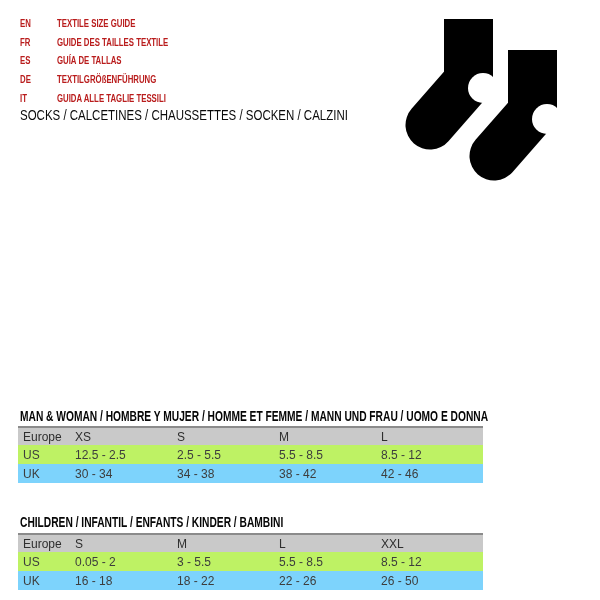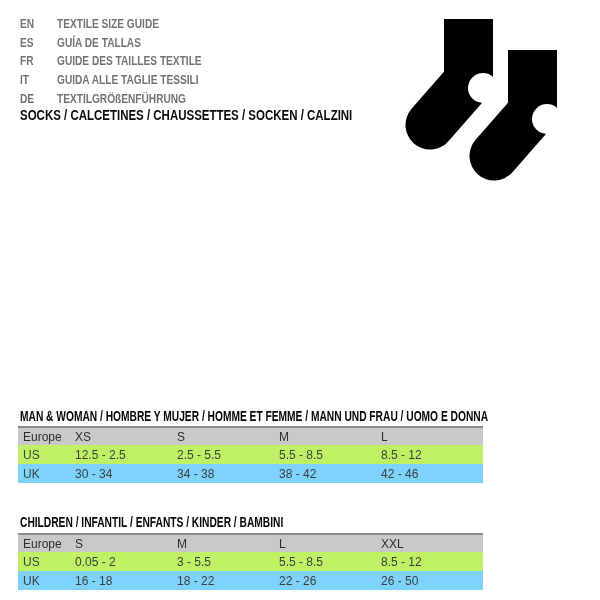--- a/index.html
+++ b/index.html
@@ -8,27 +8,27 @@
   .canvas {
     position:relative; width:600px; height:600px;
     background:#ffffff; overflow:hidden;
   }
   .cond { display:inline-block; white-space:nowrap; transform:scaleX(0.78); transform-origin:0 50%; }
   .cond-cat { transform:scaleX(0.82); }
   .cond-title { transform:scaleX(0.73); }
 
   
   .lang-block { position:absolute; left:20px; top:14px; }
-  .lang-row { display:flex; height:18.7px; align-items:center; font-size:13px; font-weight:700; color:#737373; }
+  .lang-row { display:flex; height:18.7px; align-items:center; font-size:10px; font-weight:700; color:#b91c1c; }
   .lang-code { width:37px; }
   .lang-label { }
 
   
   .category { position:absolute; left:20px; top:107px; height:16px; display:flex; align-items:center;
-              font-size:14px; font-weight:700; color:#0a0a0a; }
+              font-size:14px; font-weight:400; color:#0a0a0a; }
 
   
   .socks-svg { position:absolute; left:402px; top:19px; }
 
   
   .tbl-title { position:absolute; left:20px; height:15px; display:flex; align-items:center;
                font-size:14px; font-weight:700; color:#060606; }
   .title-1 { top:408px; }
   .title-2 { top:514px;justify-content:center; }
 
@@ -46,34 +46,34 @@
 <body>
 
 <div class="canvas">
 
   <div class="lang-block">
     <div class="lang-row">
       <span class="lang-code"><span class="cond">EN</span></span>
       <span class="lang-label"><span class="cond">TEXTILE SIZE GUIDE</span></span>
     </div>
     <div class="lang-row">
+      <span class="lang-code"><span class="cond">FR</span></span>
+      <span class="lang-label"><span class="cond">GUIDE DES TAILLES TEXTILE</span></span>
+    </div>
+    <div class="lang-row">
       <span class="lang-code"><span class="cond">ES</span></span>
       <span class="lang-label"><span class="cond">GUÍA DE TALLAS</span></span>
     </div>
     <div class="lang-row">
-      <span class="lang-code"><span class="cond">FR</span></span>
-      <span class="lang-label"><span class="cond">GUIDE DES TAILLES TEXTILE</span></span>
+      <span class="lang-code"><span class="cond">DE</span></span>
+      <span class="lang-label"><span class="cond">TEXTILGRÖßENFÜHRUNG</span></span>
     </div>
     <div class="lang-row">
       <span class="lang-code"><span class="cond">IT</span></span>
       <span class="lang-label"><span class="cond">GUIDA ALLE TAGLIE TESSILI</span></span>
-    </div>
-    <div class="lang-row">
-      <span class="lang-code"><span class="cond">DE</span></span>
-      <span class="lang-label"><span class="cond">TEXTILGRÖßENFÜHRUNG</span></span>
     </div>
   </div>
 
   <div class="category">
     <span class="cond cond-cat">SOCKS / CALCETINES / CHAUSSETTES / SOCKEN / CALZINI</span>
   </div>
 
   <svg class="socks-svg" width="180" height="165" viewBox="0 0 180 165" aria-hidden="true">
     <g>
       <rect x="42" y="0" width="49" height="72" fill="#000000"></rect>

